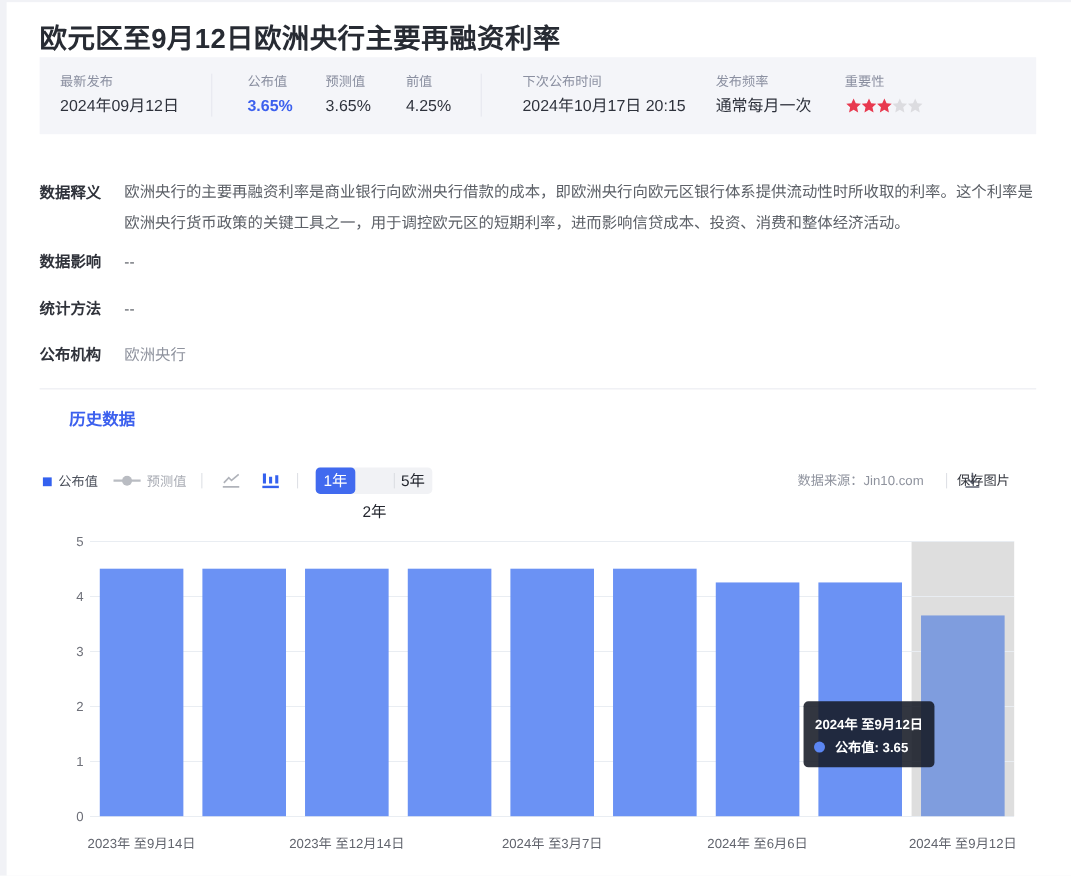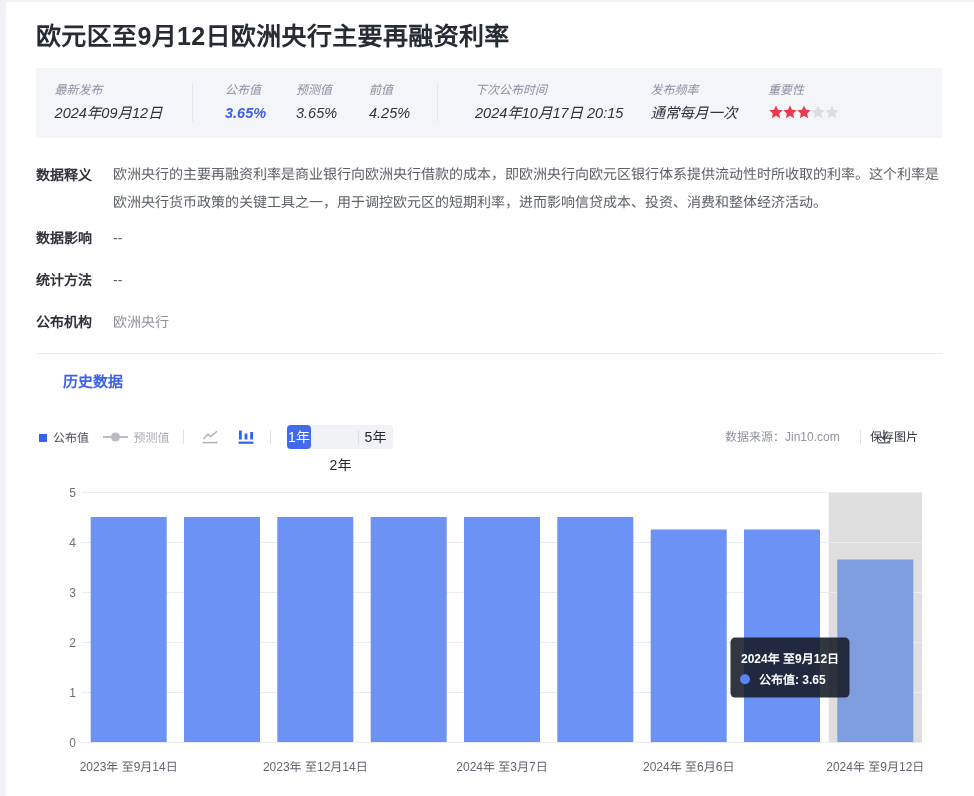--- a/index.html
+++ b/index.html
@@ -4,39 +4,39 @@
 <title>欧元区至9月12日欧洲央行主要再融资利率</title>
 <style>
 * { margin:0; padding:0; box-sizing:border-box; }
 html,body { width:974px; height:796px; overflow:hidden; }
 body { background:#f1f2f6; font-family:"Liberation Sans", sans-serif; }
 #card { position:absolute; left:6px; top:2px; width:968px; height:794px; background:#ffffff; }
 .abs { position:absolute; }
 
 #title { left:36px; top:22px; font-size:25px; font-weight:700; color:#272b33; line-height:28px; letter-spacing:0.35px; }
 
-#infobar { left:36px; top:68px; width:906px; height:70px; background:#f4f5f9;font-style:italic; }
+#infobar { left:36px; top:52px; width:906px; height:70px; background:#f4f5f9; }
 .ib-label { position:absolute; top:14px; font-size:12px; color:#8b90a1; line-height:16px; }
 .ib-value { position:absolute; top:35px; font-size:14.5px; color:#2e323c; line-height:20px; }
 .ib-div { position:absolute; top:15px; height:39px; width:1px; background:#e6e8ef; }
 #ib-blue { color:#3c60ee; font-weight:700; }
 .star { width:14px; height:14px; display:inline-block; vertical-align:top; margin-right:0px; }
 
 .sec-label { position:absolute; left:36px; font-size:14px; font-weight:700; color:#30333b; line-height:16px; }
 .sec-value { position:absolute; left:113px; font-size:14px; color:#5c6067; line-height:16px; }
 #desc { width:830px; line-height:28px; color:#5c6067; }
 #divider1 { left:36px; top:353px; width:906px; height:1px; background:#eaecf1; }
 #histlink { left:36px; top:374px; font-size:15px; font-weight:700; color:#3c60ee; line-height:16px;margin-left:27px; }
 
 #controls { left:0; top:423px; width:974px; height:28px; }
 .ctl { position:absolute; }
 .vdiv { position:absolute; width:1px; height:14px; top:7px; background:#dfe1e6; }
 #btngroup { left:287px; top:2px; width:106px; height:24px; background:#f1f2f5; border-radius:4px; }
 .btn { position:absolute; top:0; height:24px; line-height:24px; text-align:center; font-size:14px; color:#23262e; }
-#btn1 { left:0; width:24px; background:#416aef; color:#fff; border-radius:4px; }
+#btn1 { left:0; width:36px; background:#416aef; color:#fff; border-radius:4px; }
 #datebox { left:412px; top:3px; width:207px; height:23px; border:1px solid #dcdfe6; border-radius:5px; background:#fff; }
 </style>
 </head>
 <body>
 <div id="card"></div>
 <div class="abs" id="title">欧元区至9月12日欧洲央行主要再融资利率</div>
 
 <div class="abs" id="infobar">
   <span class="ib-label" style="left:18.6px">最新发布</span>
   <span class="ib-value" style="left:18.6px">2024年09月12日</span>

